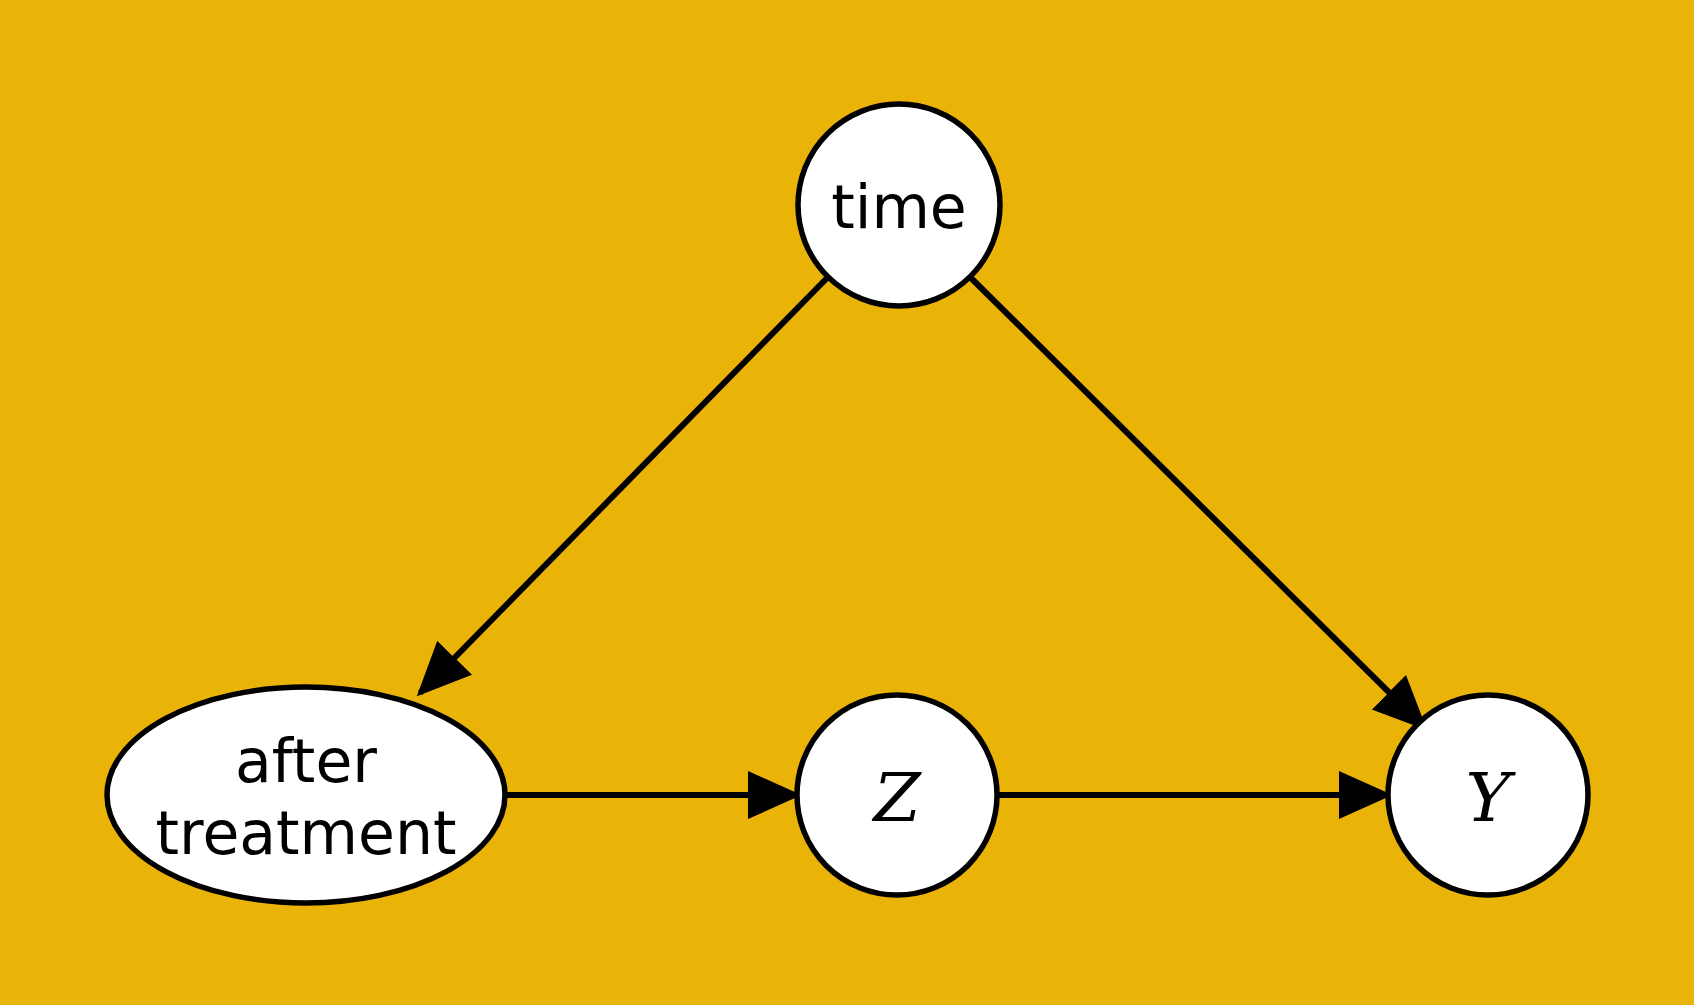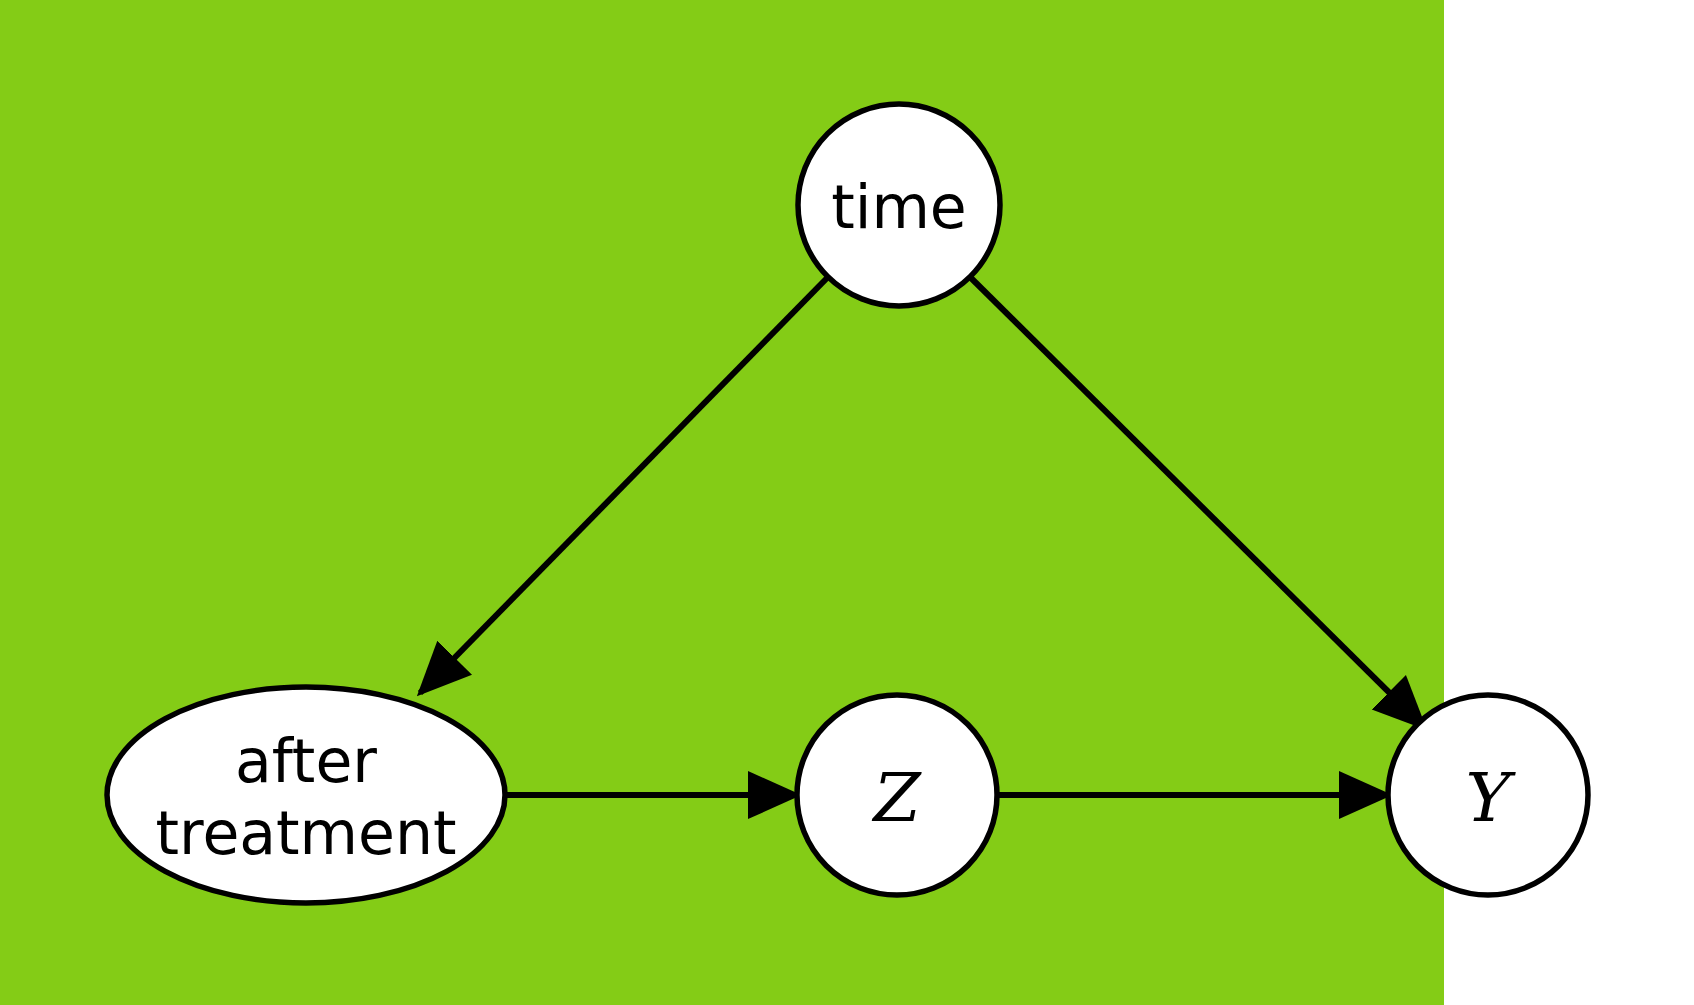--- a/index.html
+++ b/index.html
@@ -8,23 +8,23 @@
     background: #ffffff;
   }
   body {
     width: 1694px;
     height: 1005px;
     overflow: hidden;
     font-family: "DejaVu Sans", sans-serif;
   }
   #diagram-root {
     position: relative;
-    width: 1444px;
+    width: 1694px;
     height: 1005px;
-    background: #84cc16;
+    background: #eab308;
     text-decoration: underline;
   }
   #dag-svg {
     display: block;
     width: 1694px;
     height: 1005px;
   }
   .node-shape {
     fill: #ffffff;
     stroke: #000000;

